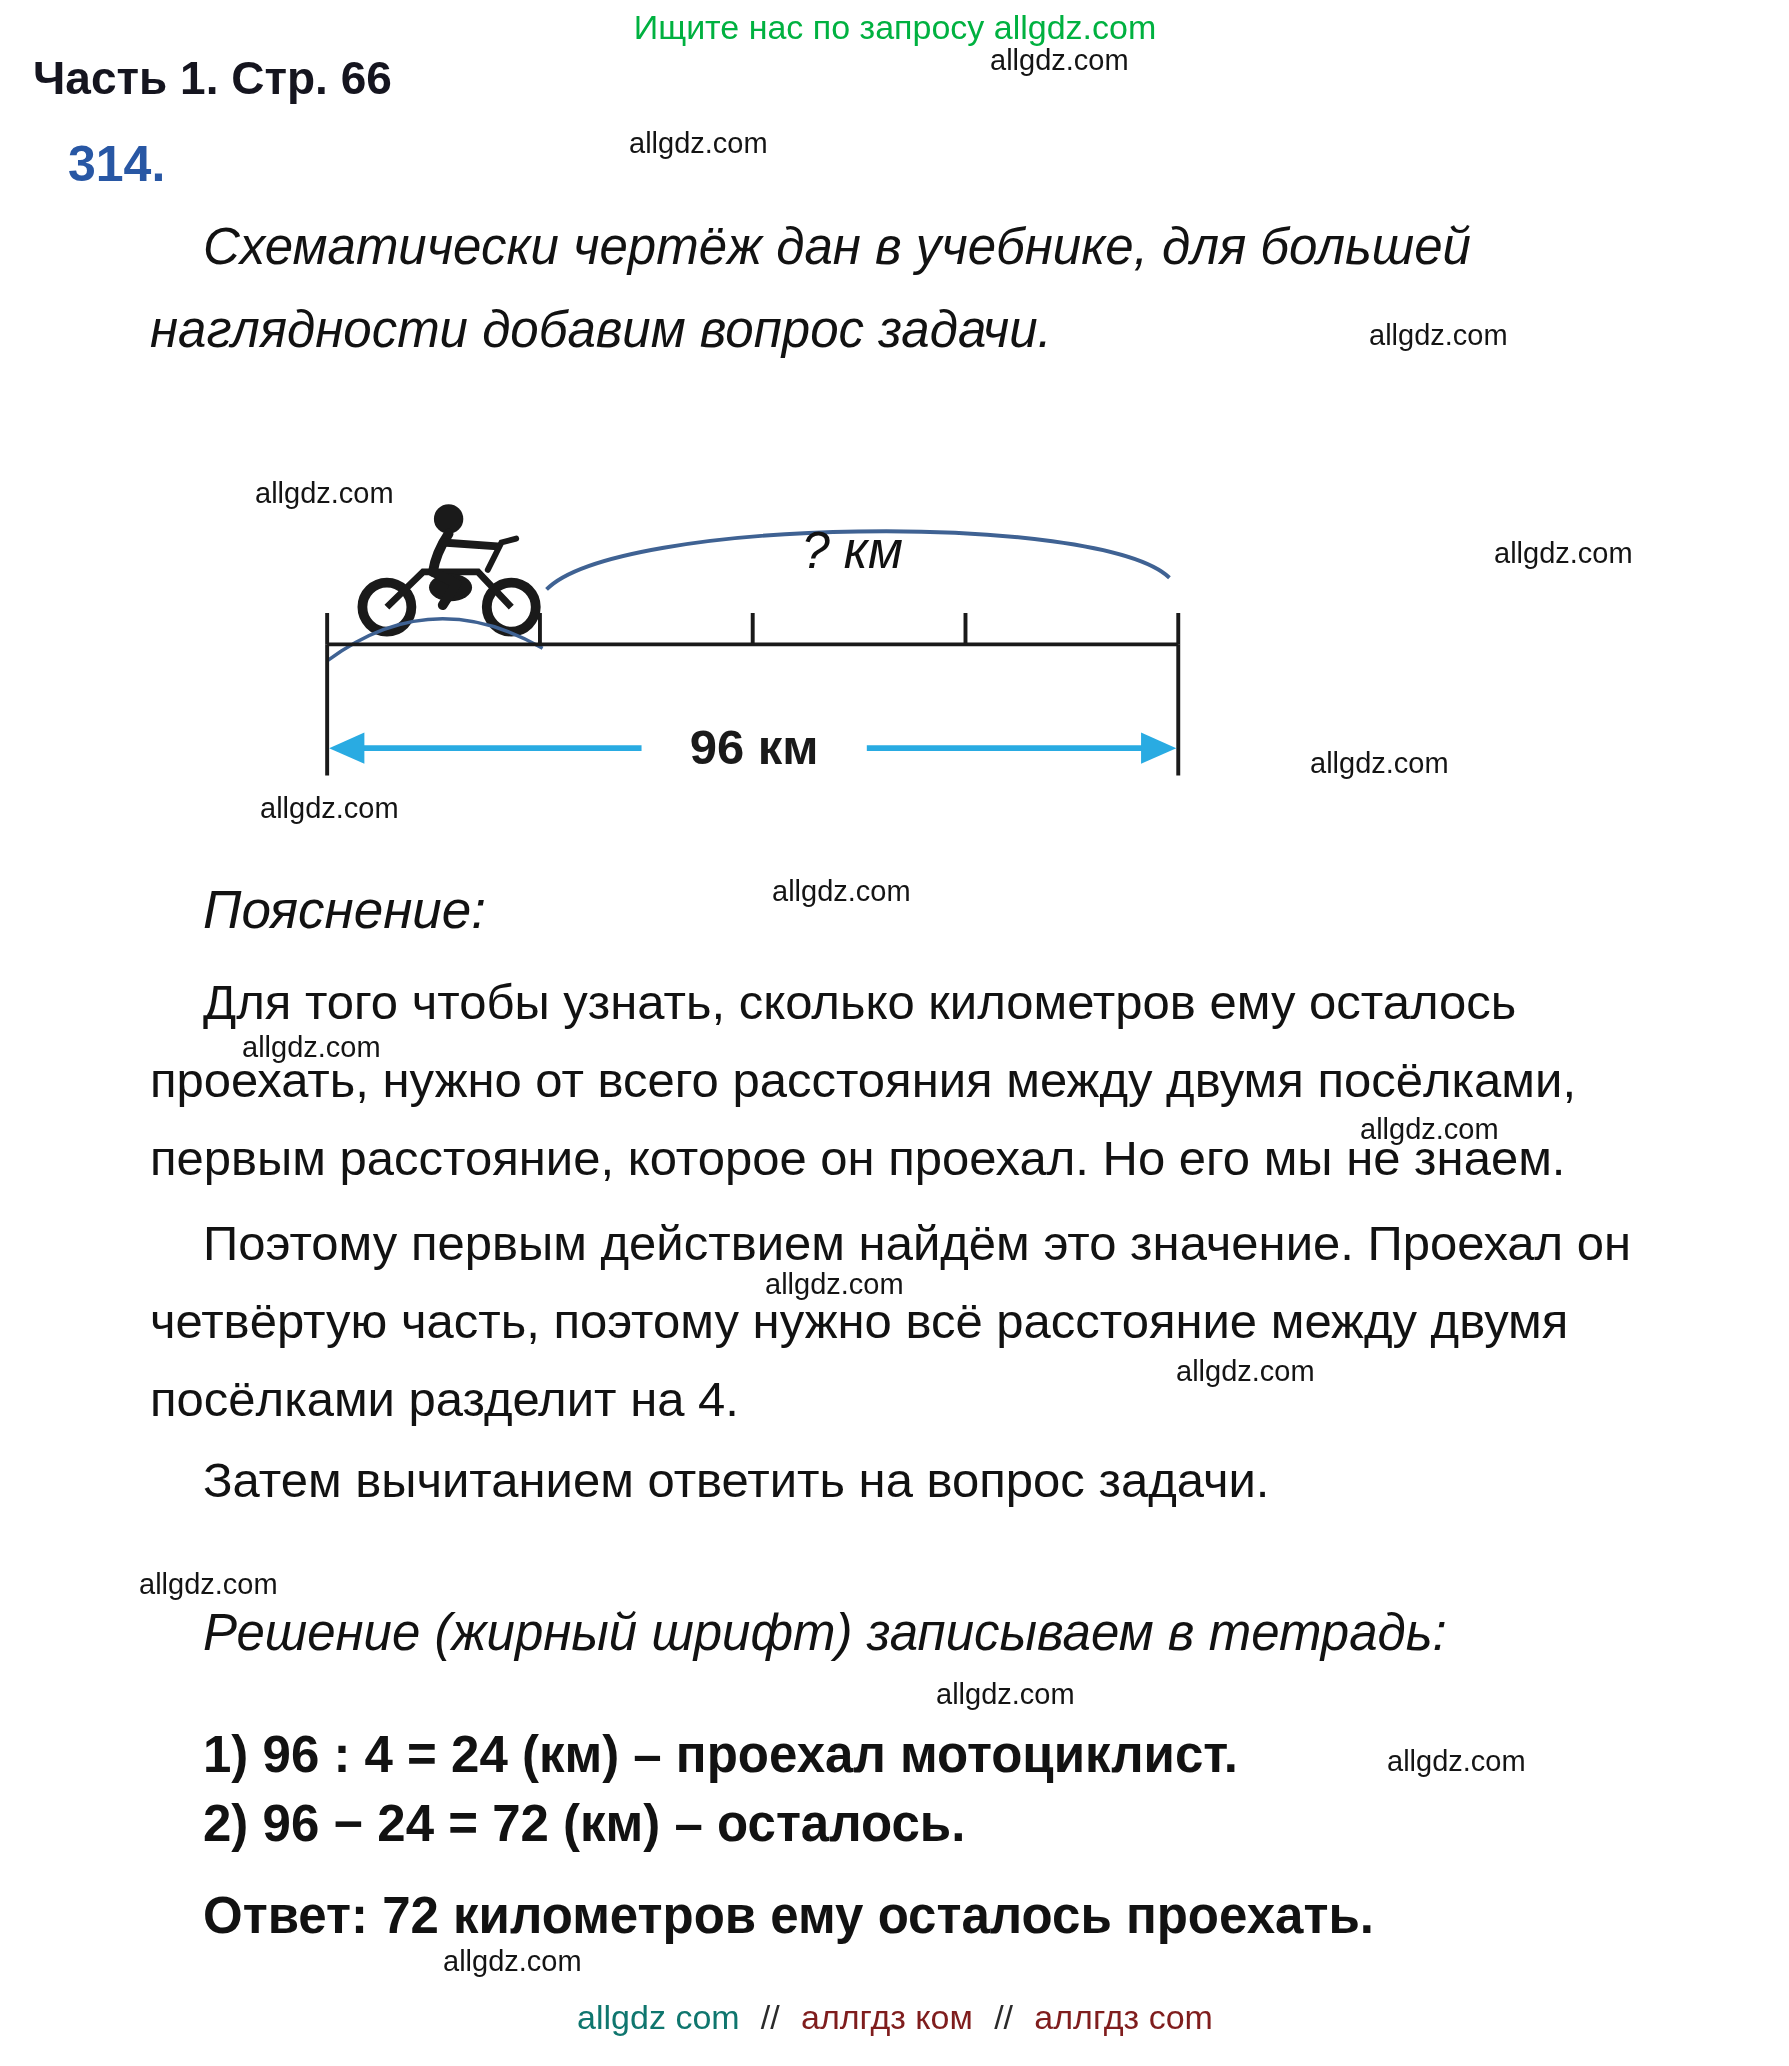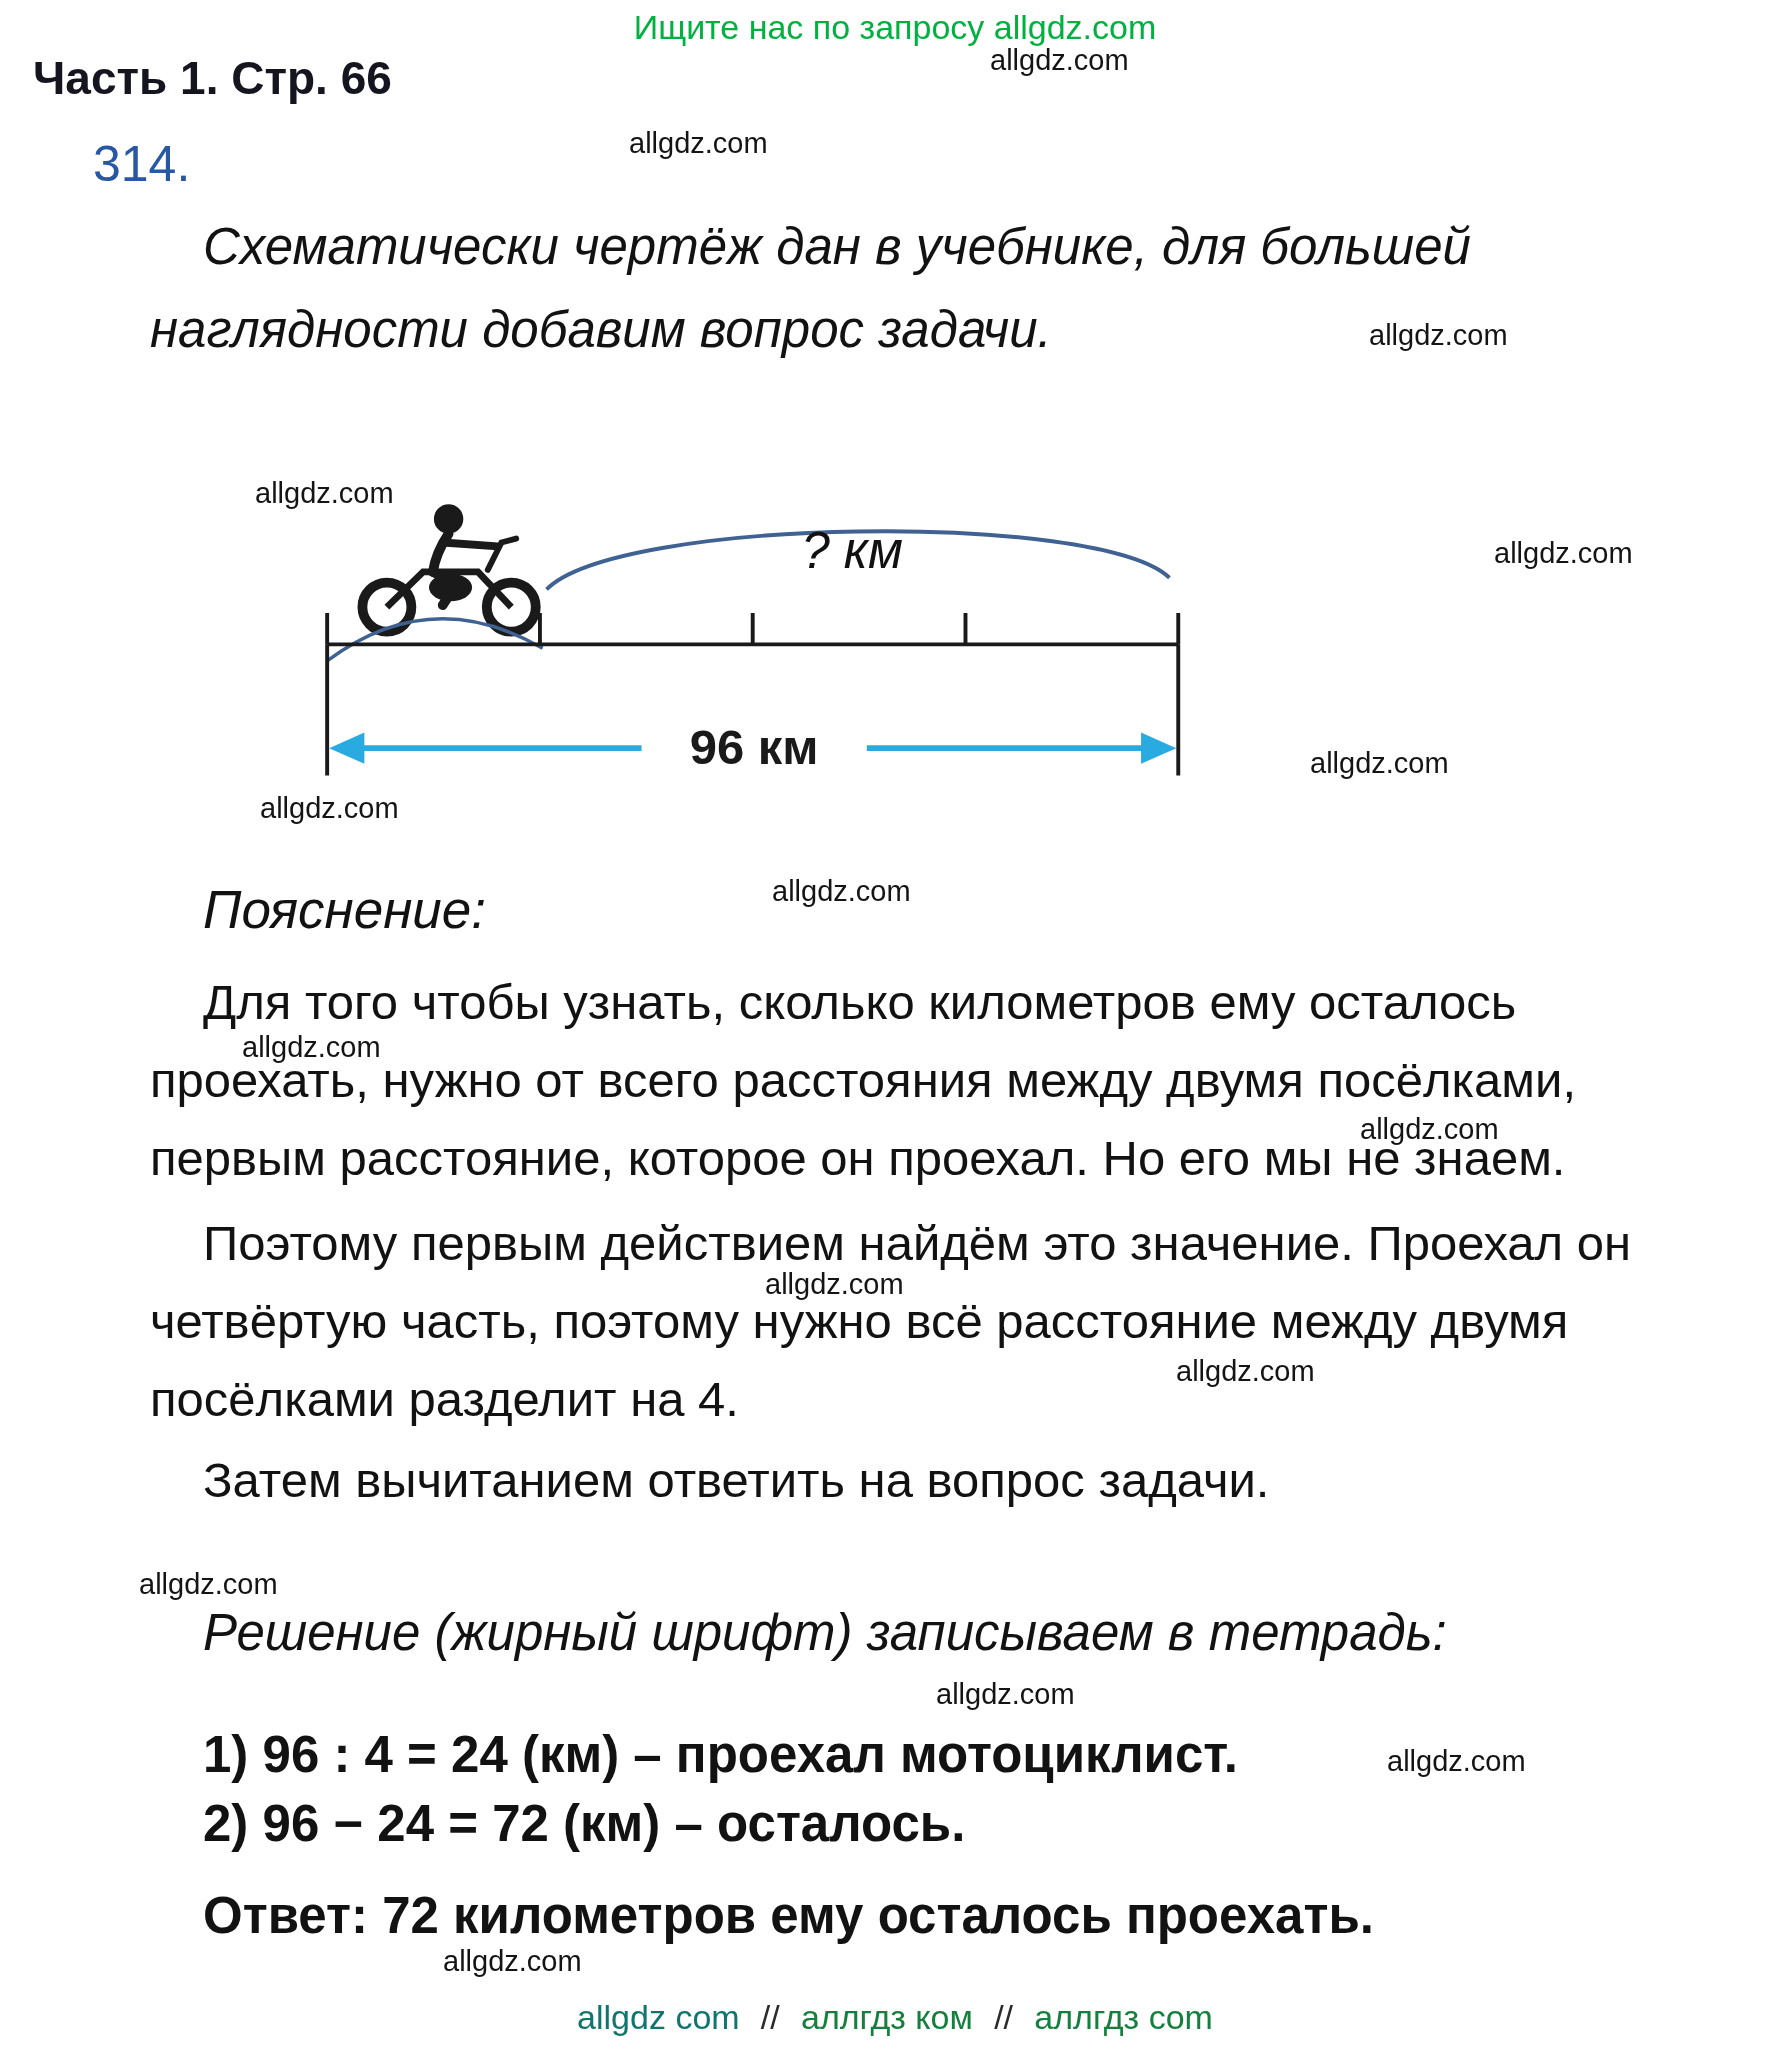--- a/index.html
+++ b/index.html
@@ -29,23 +29,23 @@
   }
   .part-title {
     position: absolute;
     left: 33px; top: 51px;
     font-size: 46px;
     font-weight: bold;
     color: #15151f;
   }
   .problem-number {
     position: absolute;
-    left: 93px; top: 135px;
+    left: 68px; top: 135px;
     font-size: 50px;
-    font-weight: normal;
+    font-weight: bold;
     color: #2857a4;
   }
   .intro {
     position: absolute;
     left: 150px; top: 206px;
     width: 1372px;
     font-size: 51px;
     font-style: italic;
     line-height: 1.62;
     text-indent: 53px;
@@ -95,21 +95,21 @@
   .step2 { top: 1794px; }
   .answer { top: 1886px; }
   .footer {
     position: absolute;
     left: 0; top: 1998px;
     width: 100%;
     text-align: center;
     font-size: 34px;
   }
   .footer .blue { color: #0f766e; margin-top: 28px; }
-  .footer .purple { color: #15803d; }
+  .footer .purple { color: #7f1d1d; }
   .footer .sep { color: #2b2b2b; padding: 0 11.8px; }
 </style>
 </head>
 <body>
 
 <div class="page">
 
   <div class="promo">Ищите нас по запросу allgdz.com</div>
 
   <div class="wm" style="left:990px; top:44px">allgdz.com</div>

